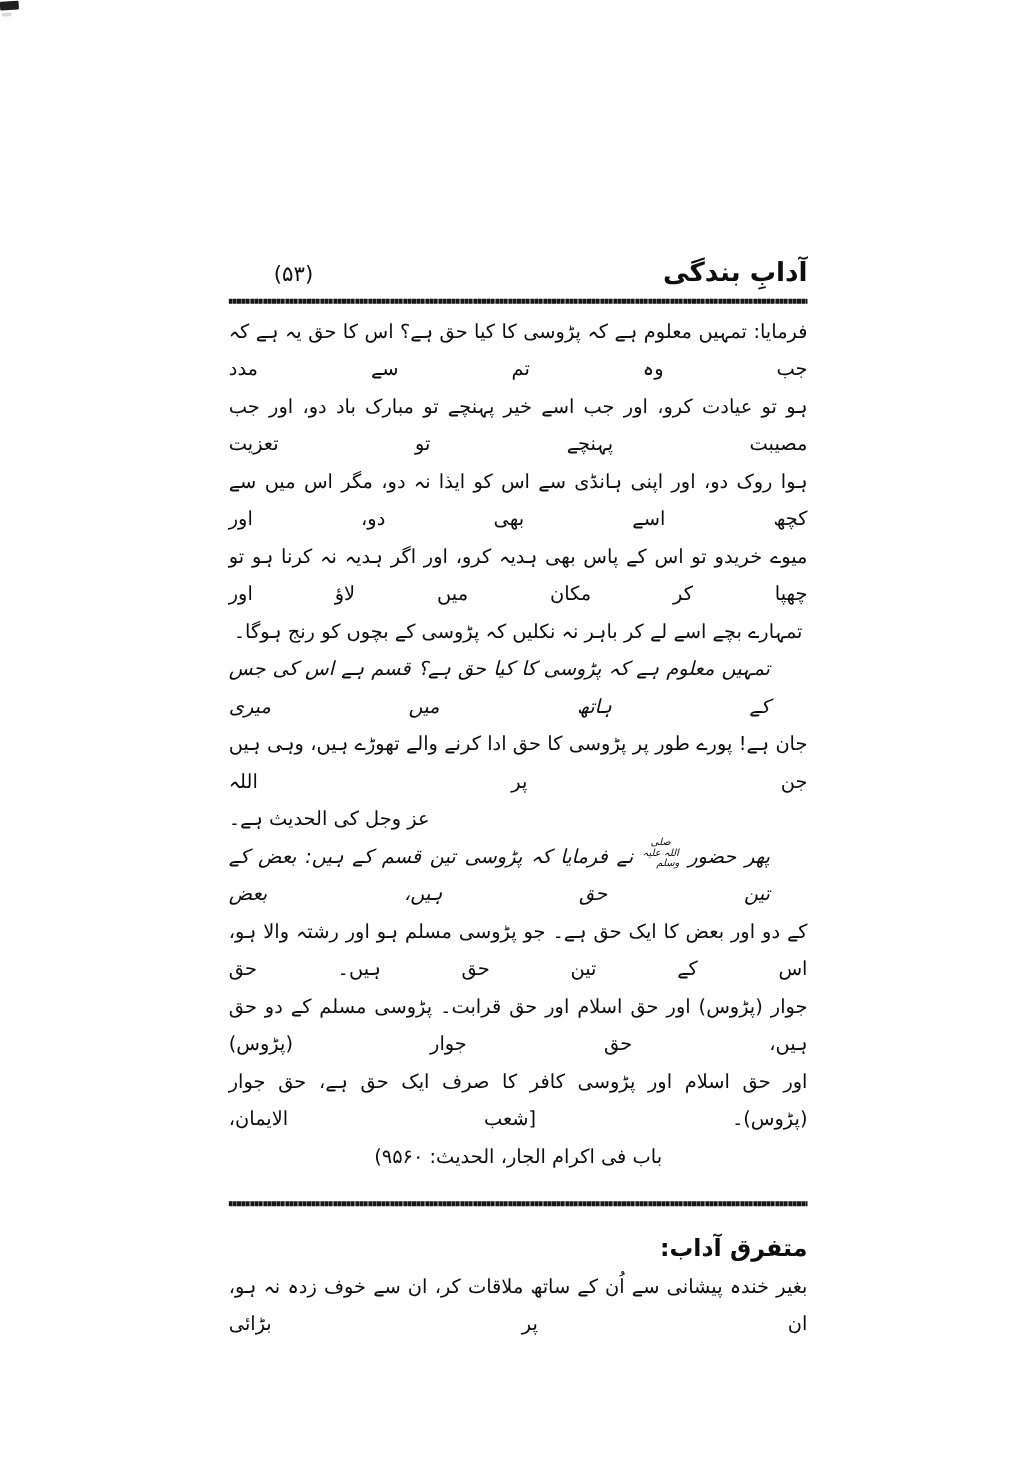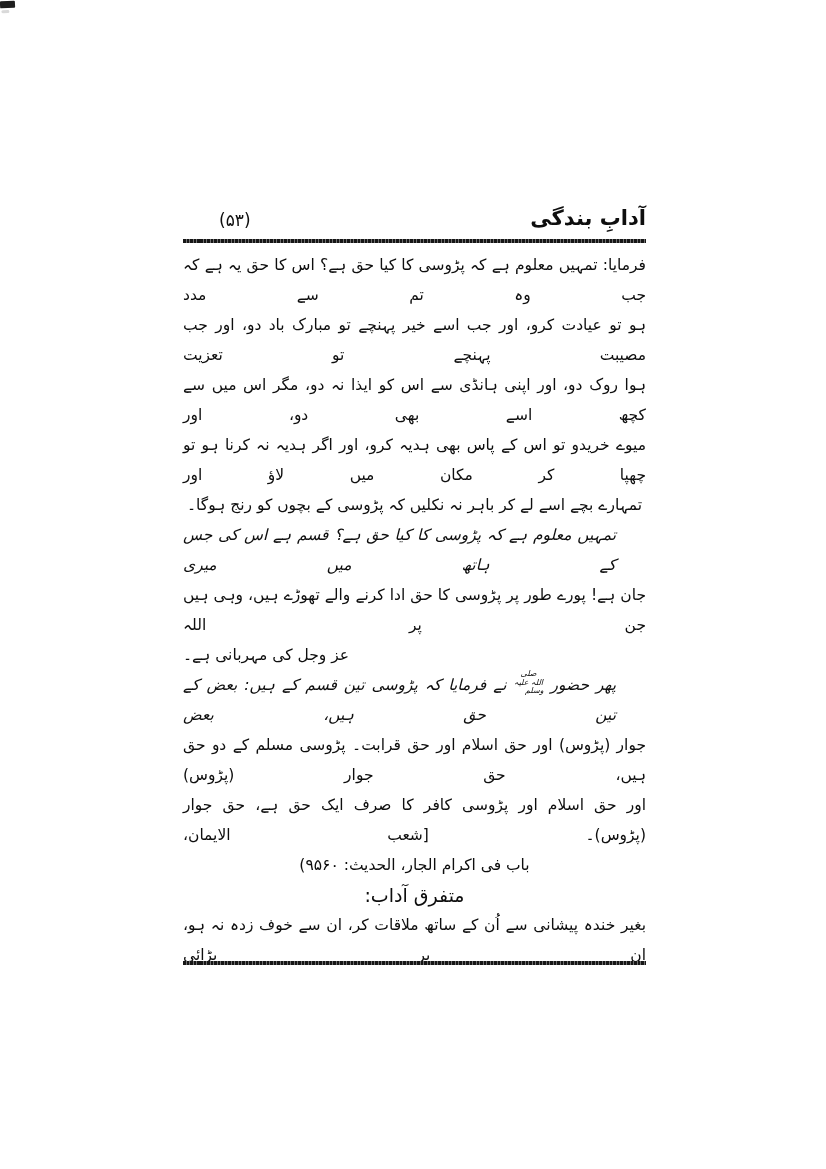--- a/index.html
+++ b/index.html
@@ -70,24 +70,25 @@
     font-size: 15.5px;
     line-height: 30px;
     text-justify: inter-word;
   }
   .ln { text-align: justify; text-align-last: justify; }
   .ln-indent { padding-right: 30px; font-style: italic; }
   .ln-left { text-align-last: left; }
   .ln-center { text-align-last: center; }
 
   .section-heading {
-    font-weight: normal;
+    font-weight: bold;
     font-size: 19px;
     line-height: 30px;
-    text-align: center;
+    text-align: right;
+    margin-top: 44px;
   }
 
   .honorific {
     display: inline-block;
     width: 30px;
     font-size: 8px;
     line-height: 1.05;
     text-align: center;
     vertical-align: -3px;
     white-space: normal;
@@ -112,23 +113,24 @@
     <div class="body-text">
 
       <div class="ln">فرمایا: تمہیں معلوم ہے کہ پڑوسی کا کیا حق ہے؟ اس کا حق یہ ہے کہ جب وہ تم سے مدد</div>
       <div class="ln">ہو تو عیادت کرو، اور جب اسے خیر پہنچے تو مبارک باد دو، اور جب مصیبت پہنچے تو تعزیت</div>
       <div class="ln">ہوا روک دو، اور اپنی ہانڈی سے اس کو ایذا نہ دو، مگر اس میں سے کچھ اسے بھی دو، اور</div>
       <div class="ln">میوے خریدو تو اس کے پاس بھی ہدیہ کرو، اور اگر ہدیہ نہ کرنا ہو تو چھپا کر مکان میں لاؤ اور</div>
       <div class="ln ln-center">تمہارے بچے اسے لے کر باہر نہ نکلیں کہ پڑوسی کے بچوں کو رنج ہوگا۔</div>
 
       <div class="ln ln-indent">تمہیں معلوم ہے کہ پڑوسی کا کیا حق ہے؟ قسم ہے اس کی جس کے ہاتھ میں میری</div>
       <div class="ln">جان ہے! پورے طور پر پڑوسی کا حق ادا کرنے والے تھوڑے ہیں، وہی ہیں جن پر اللہ</div>
-      <div class="ln ln-left">عز وجل کی مہربانی ہے۔</div>
+      <div class="ln ln-left">عز وجل کی الحدیث ہے۔</div>
 
       <div class="ln ln-indent"><span>پھر حضور</span> <span class="honorific">صلی اللہ علیہ وسلم</span> <span>نے فرمایا کہ پڑوسی تین قسم کے ہیں: بعض کے تین حق ہیں، بعض</span></div>
+      <div class="ln">کے دو اور بعض کا ایک حق ہے۔ جو پڑوسی مسلم ہو اور رشتہ والا ہو، اس کے تین حق ہیں۔ حق</div>
       <div class="ln">جوار (پڑوس) اور حق اسلام اور حق قرابت۔ پڑوسی مسلم کے دو حق ہیں، حق جوار (پڑوس)</div>
       <div class="ln">اور حق اسلام اور پڑوسی کافر کا صرف ایک حق ہے، حق جوار (پڑوس)۔ [شعب الایمان،</div>
       <div class="ln ln-center">باب فی اکرام الجار، الحدیث: ۹۵۶۰)</div>
 
       <div class="section-heading">متفرق آداب:</div>
 
       <div class="ln">بغیر خندہ پیشانی سے اُن کے ساتھ ملاقات کر، ان سے خوف زدہ نہ ہو، ان پر بڑائی</div>
 
     </div>
   </div>

